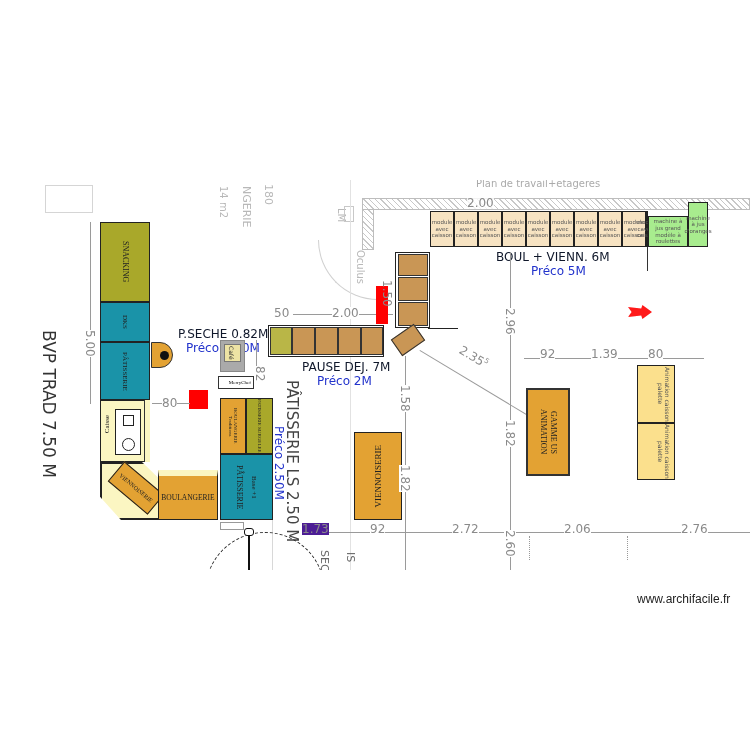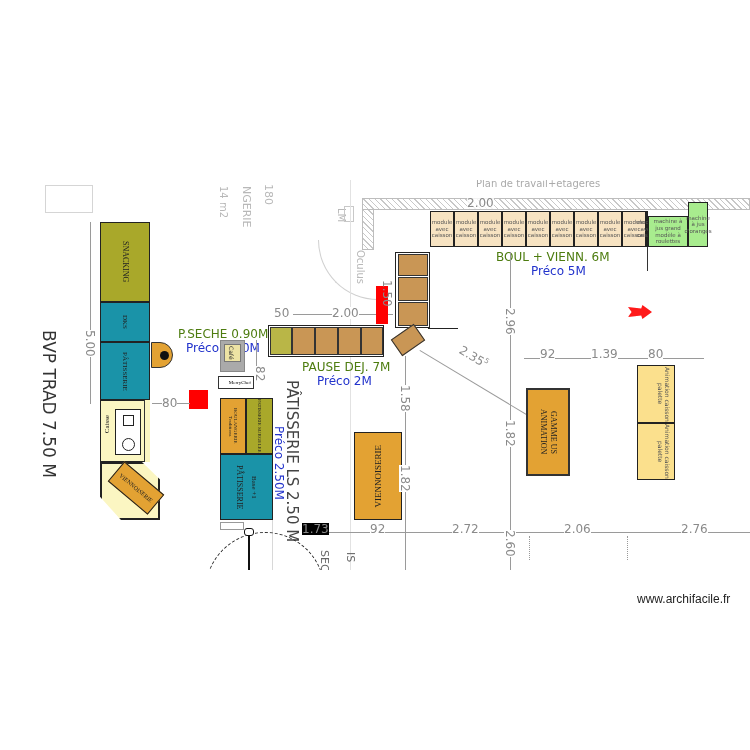--- a/index.html
+++ b/index.html
@@ -1,21 +1,21 @@
 <!DOCTYPE html>
 <html><head>
 <meta charset="utf-8">
 <style>
   html, body { margin:0; padding:0; background:#ffffff; }
   body { width:750px; height:750px; position:relative; overflow:hidden; font-family:"DejaVu Sans", sans-serif; }
   .plan { position:absolute; left:40px; top:180px; width:710px; height:390px; background:#ffffff; overflow:hidden; }
   .abs { position:absolute; box-sizing:border-box; }
   .dim { position:absolute; color:#8a8a8a; font-size:12px; font-family:"DejaVu Sans", sans-serif; white-space:nowrap; line-height:1; }
   .dimv { writing-mode:vertical-rl; }
-  .label-dark { position:absolute; color:#4d7c0f; font-size:12px; white-space:nowrap; line-height:1; }
+  .label-dark { position:absolute; color:#0f172a; font-size:12px; white-space:nowrap; line-height:1; }
   .label-blue { position:absolute; color:#2233cc; font-size:12px; white-space:nowrap; line-height:1; }
   .hl { position:absolute; height:1px; background:#9a9a9a; }
   .vl { position:absolute; width:1px; background:#9a9a9a; }
   .faint { position:absolute; color:#b8b8b8; font-size:10px; white-space:nowrap; }
   .block { position:absolute; box-sizing:border-box; border:1px solid #222; display:flex; align-items:center; justify-content:center; font-family:"Liberation Serif", serif; color:#222; text-align:center; overflow:hidden; }
   .vtext { writing-mode:vertical-rl; }
   .vtext-up { writing-mode:vertical-rl; transform:rotate(180deg); }
   .module { position:absolute; box-sizing:border-box; border:1.5px solid #222; background:#f7e3c2; font-size:5.5px; color:#555; display:flex; align-items:center; justify-content:center; text-align:center; line-height:1.2; }
   .wood { position:absolute; box-sizing:border-box; border:1px solid #333; background:#c99655; font-size:5px; color:#3a2a10; overflow:hidden; }
   .hatch { position:absolute; background:repeating-linear-gradient(45deg, #ffffff 0 3px, #c8c8c8 3px 4px); border:1px solid #bdbdbd; box-sizing:border-box; }
@@ -64,26 +64,29 @@
       <div class="abs" style="left:6px;top:28px;width:13px;height:13px;border:1px solid #222;border-radius:50%;"></div>
     </div>
     <span class="vtext-up abs" style="left:2px;top:14px;font-size:7px;">Caisse</span>
   </div>
   <div class="abs" style="left:104px;top:220px;width:6px;height:62px;border-left:1px solid #333;background:#fbf6c2;"></div>
 
   <div class="abs" style="left:60px;top:282px;width:60px;height:58px;background:#fbf6c2;border:2px solid #222;clip-path:polygon(0 0,70% 0,100% 30%,100% 100%,35% 100%,0 60%);"></div>
   <div class="block" style="left:70px;top:295px;width:52px;height:26px;background:#e3a233;transform:rotate(40deg);">
     <span style="font-size:6px;">VIENNOISERIE</span>
   </div>
+  <div class="block" style="left:118px;top:290px;width:60px;height:50px;background:#e3a233;border-top:6px solid #fbf6c2;">
+    <span style="font-size:7.5px;">BOULANGERIE</span>
+  </div>
 
   <div class="abs" style="left:149px;top:210px;width:19px;height:19px;background:#ff0000;"></div>
   <div class="hl" style="left:112px;top:223px;width:38px;"></div>
   <div class="dim" style="left:122px;top:217px;background:#fff;">80</div>
 
-  <div class="label-dark" style="left:138px;top:148px;">P.SECHE 0.90M</div>
+  <div class="label-dark" style="left:138px;top:148px;">P.SECHE 0.82M</div>
   <div class="label-blue" style="left:146px;top:162px;">Préco 0.50M</div>
   <div class="abs" style="left:180px;top:160px;width:25px;height:32px;background:#aaaaaa;border:1px solid #888;">
     <div class="abs" style="left:3px;top:3px;width:17px;height:18px;background:#ede3a4;border:1px solid #777;"></div>
     <span class="vtext abs" style="left:7px;top:5px;font-size:6px;color:#333;">Café</span>
   </div>
   <div class="abs" style="left:178px;top:196px;width:36px;height:13px;background:#fff;border:1px solid #333;font-size:5px;display:flex;align-items:center;justify-content:flex-end;padding-right:2px;">
     <span style="font-family:'Liberation Serif',serif;">MerryChef</span>
   </div>
   <div class="vl" style="left:216px;top:160px;height:40px;"></div>
   <div class="dim dimv" style="left:214px;top:186px;background:#fff;">82</div>
@@ -172,21 +175,21 @@
   </div>
 
   <div class="vl" style="left:365px;top:176px;height:214px;"></div>
   <div class="dim dimv" style="left:359px;top:205px;background:#fff;">1.58</div>
   <div class="block" style="left:314px;top:252px;width:48px;height:88px;background:#e3a233;">
     <span class="vtext-up" style="font-size:9px;">VIENNOISERIE</span>
   </div>
   <div class="dim dimv" style="left:359px;top:285px;background:#fff;">1.82</div>
 
   <div class="hl" style="left:270px;top:352px;width:440px;"></div>
-  <div class="dim" style="left:262px;top:343px;background:#000000;">1.73</div>
+  <div class="dim" style="left:262px;top:343px;background:#4c1d95;">1.73</div>
   <div class="dim" style="left:330px;top:343px;background:#fff;">92</div>
   <div class="dim" style="left:412px;top:343px;background:#fff;">2.72</div>
   <div class="dim dimv" style="left:464px;top:350px;background:#fff;">2.60</div>
   <div class="dim" style="left:524px;top:343px;background:#fff;">2.06</div>
   <div class="dim" style="left:641px;top:343px;background:#fff;">2.76</div>
   <div class="vl" style="left:489px;top:356px;height:24px;background:none;border-left:1px dotted #999;"></div>
   <div class="vl" style="left:587px;top:356px;height:24px;background:none;border-left:1px dotted #999;"></div>
 </div>
 
 <div class="watermark">www.archifacile.fr</div>

